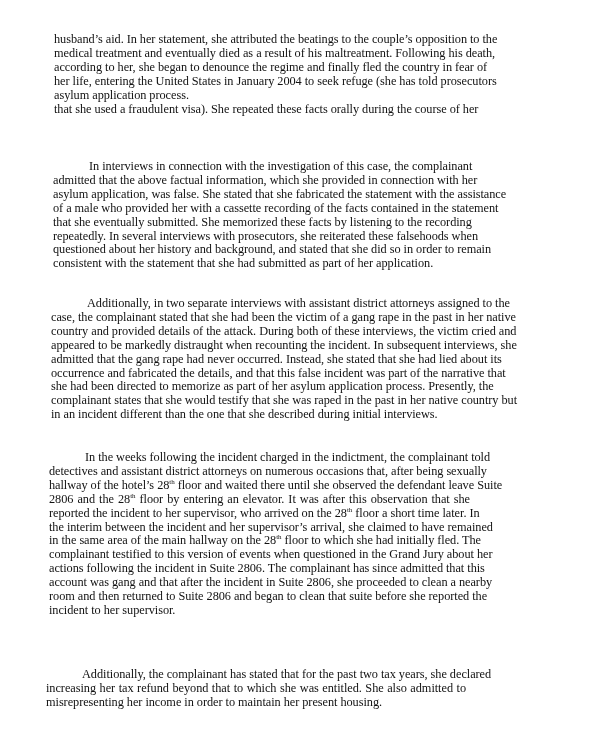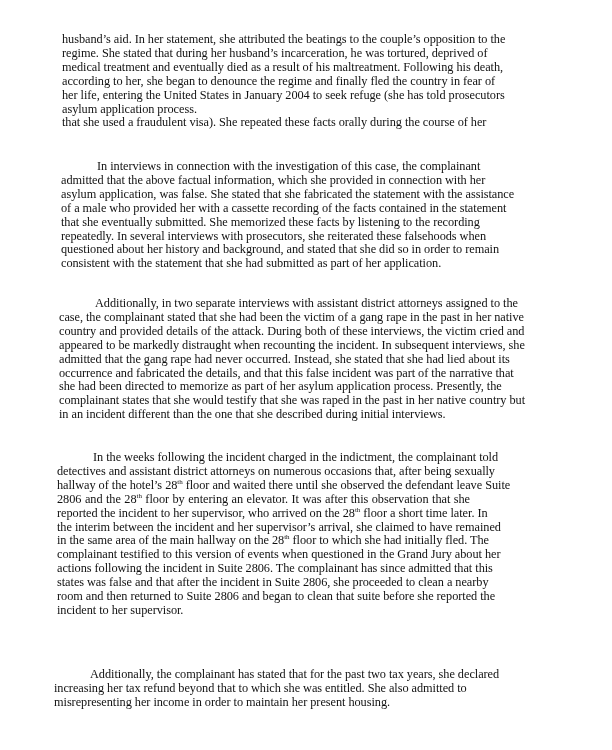--- a/index.html
+++ b/index.html
@@ -25,21 +25,20 @@
     }
     .para {
       position: absolute;
       font-size: 12.3px;
       line-height: 13.9px;
       letter-spacing: -0.05px;
     }
     .line {
       display: block;
       white-space: nowrap;
-      margin-left: 8px;
     }
     .justify .line {
       text-align: justify;
       text-align-last: justify;
     }
     .justify .line.last {
       text-align-last: left;
     }
     sup {
       font-size: 7px;
@@ -53,21 +52,20 @@
     #p4 { left: 49px; top: 451px; width: 421px; }
     #p5 { left: 46px; top: 668px; width: 420px; }
     .indent { padding-left: 36px; }
   </style>
 </head>
 <body>
 
 <div class="page">
   <div id="p1" class="para justify">
       <span class="line">husband’s aid. In her statement, she attributed the beatings to the couple’s opposition to the</span>
-      <span class="line">regime. She stated that during her husband’s incarceration, he was tortured, deprived of</span>
       <span class="line">medical treatment and eventually died as a result of his maltreatment.  Following his death,</span>
       <span class="line">according to her, she began to denounce the regime and finally fled the country in fear of</span>
       <span class="line">her life, entering the United States in January 2004 to seek refuge (she has told prosecutors</span>
       <span class="line last">asylum application process.</span>
       <span class="line">that she used a fraudulent visa). She repeated these facts orally during the course of her</span>
     </div>
   <div id="p3" class="para justify">
       <span class="line indent">Additionally, in two separate interviews with assistant district attorneys assigned to the</span>
       <span class="line">case, the complainant stated that she had been the victim of a gang rape in the past in her native</span>
       <span class="line">country and provided details of the attack. During both of these interviews, the victim cried and</span>
@@ -91,21 +89,21 @@
   <div id="p4" class="para justify">
       <span class="line indent">In the weeks following the incident charged in the indictment, the complainant told</span>
       <span class="line">detectives and assistant district attorneys on numerous occasions that, after being sexually</span>
       <span class="line"><span>hallway of the hotel’s 28</span><sup>th</sup><span> floor and waited there until she observed the defendant leave Suite</span></span>
       <span class="line"><span>2806 and the 28</span><sup>th</sup><span> floor by entering an elevator. It was after this observation that she</span></span>
       <span class="line"><span>reported the incident to her supervisor, who arrived on the 28</span><sup>th</sup><span> floor a short time later. In</span></span>
       <span class="line">the interim between the incident and her supervisor’s arrival, she claimed to have remained</span>
       <span class="line"><span>in the same area of the main hallway on the 28</span><sup>th</sup><span> floor to which she had initially fled. The</span></span>
       <span class="line">complainant testified to this version of events when questioned in the Grand Jury about her</span>
       <span class="line">actions following the incident in Suite 2806. The complainant has since admitted that this</span>
-      <span class="line">states was false and that after the incident in Suite 2806, she proceeded to clean a nearby</span>
+      <span class="line">account was gang and that after the incident in Suite 2806, she proceeded to clean a nearby</span>
       <span class="line">room and then returned to Suite 2806 and began to clean that suite before she reported the</span>
       <span class="line last">incident to her supervisor.</span>
     </div>
   <div id="p5" class="para justify">
       <span class="line indent">Additionally, the complainant has stated that for the past two tax years, she declared</span>
       <span class="line">increasing her tax refund beyond that to which she was entitled. She also admitted to</span>
       <span class="line last">misrepresenting her income in order to maintain her present housing.</span>
     </div>
 </div>
 

